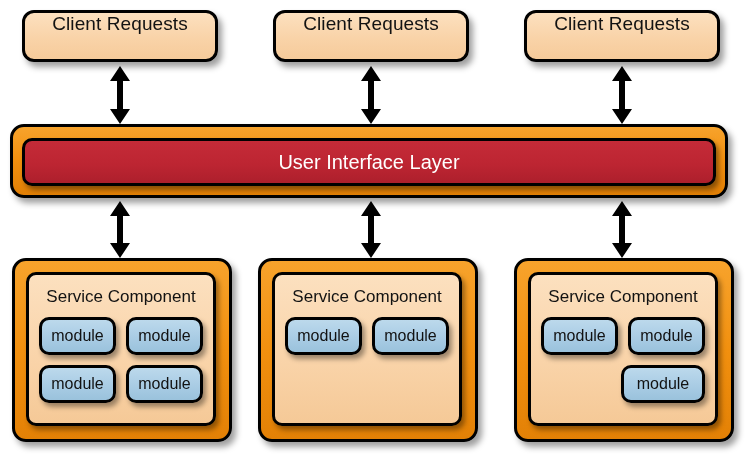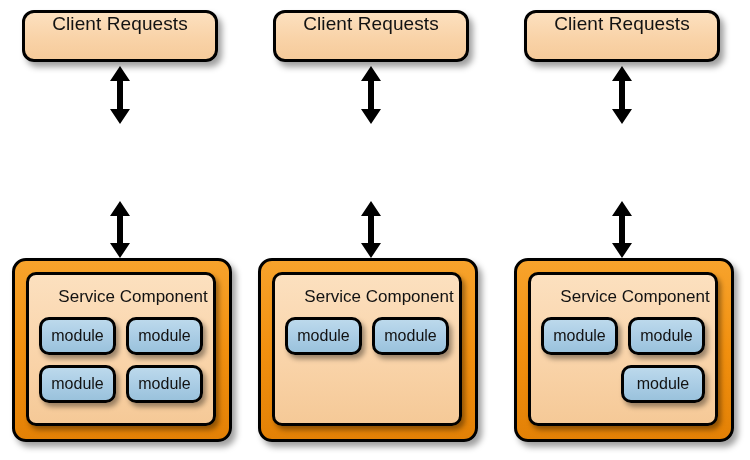--- a/index.html
+++ b/index.html
@@ -70,21 +70,21 @@
     box-sizing: border-box;
     border: 3px solid #000000;
     border-radius: 10px;
     background: linear-gradient(180deg, #fce0bf 0%, #f9d3a8 60%, #f5c997 100%);
     box-shadow: 3px 4px 5px rgba(0,0,0,0.38);
     overflow: hidden;
   }
   .svc-title {
     position: absolute;
     top: 12px;
-    left: 12px;
+    left: 0;
     width: 100%;
     text-align: center;
     font-size: 17px;
     color: #121212;
     white-space: nowrap;
   }
   .module-area {
     position: absolute;
     left: 10px;
     right: 10px;
@@ -146,20 +146,25 @@
     <svg width="26" height="58" viewBox="0 0 26 58" aria-hidden="true">
       <polygon points="13,0 23,15 16,15 16,43 23,43 13,58 3,43 10,43 10,15 3,15" fill="#000000"></polygon>
     </svg>
   </div>
   <div class="arrow" style="left:609px; top:66px;">
     <svg width="26" height="58" viewBox="0 0 26 58" aria-hidden="true">
       <polygon points="13,0 23,15 16,15 16,43 23,43 13,58 3,43 10,43 10,15 3,15" fill="#000000"></polygon>
     </svg>
   </div>
 
+  <div class="node ui-outer" style="left:10px; top:124px; width:718px; height:74px;">
+    <div class="ui-inner" style="left:9px; top:11px; width:694px; height:48px;">
+      <span class="label">User Interface Layer</span>
+    </div>
+  </div>
 
   <div class="arrow" style="left:107px; top:201px;">
     <svg width="26" height="57" viewBox="0 0 26 57" aria-hidden="true">
       <polygon points="13,0 23,15 16,15 16,42 23,42 13,57 3,42 10,42 10,15 3,15" fill="#000000"></polygon>
     </svg>
   </div>
   <div class="arrow" style="left:358px; top:201px;">
     <svg width="26" height="57" viewBox="0 0 26 57" aria-hidden="true">
       <polygon points="13,0 23,15 16,15 16,42 23,42 13,57 3,42 10,42 10,15 3,15" fill="#000000"></polygon>
     </svg>

